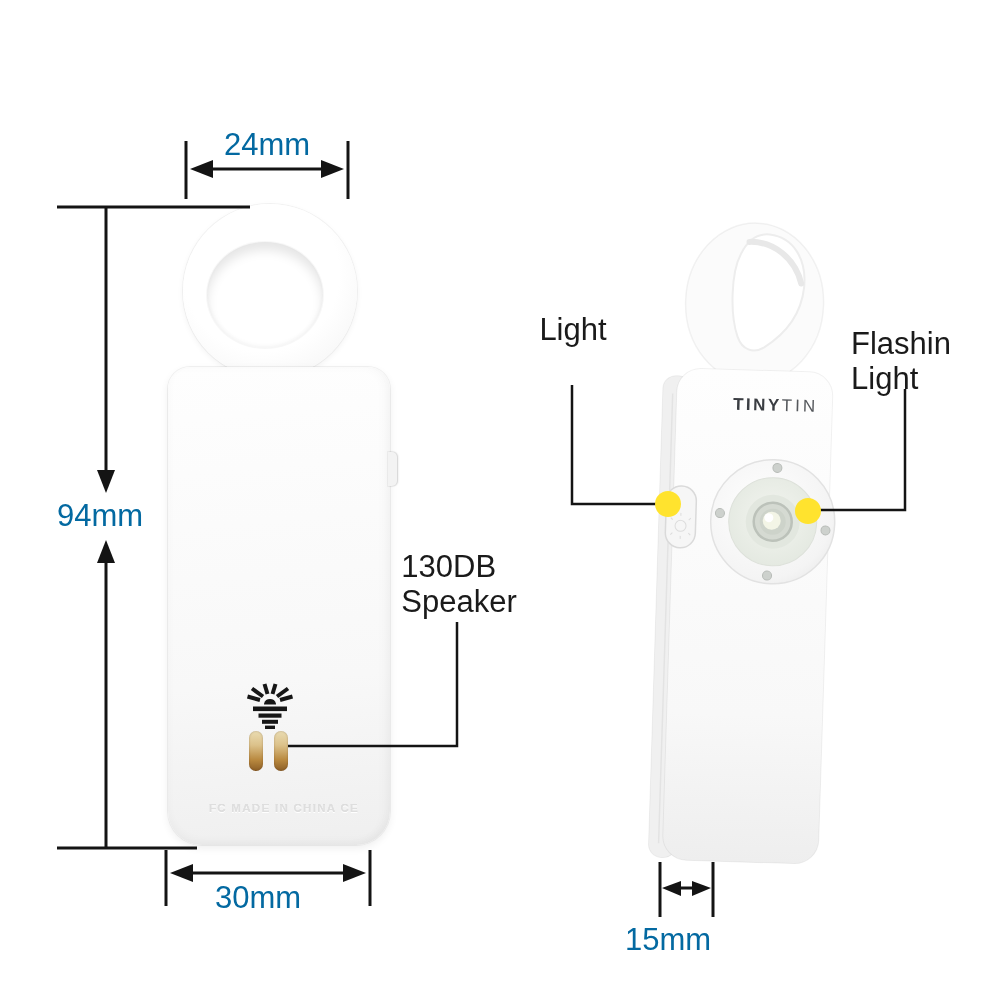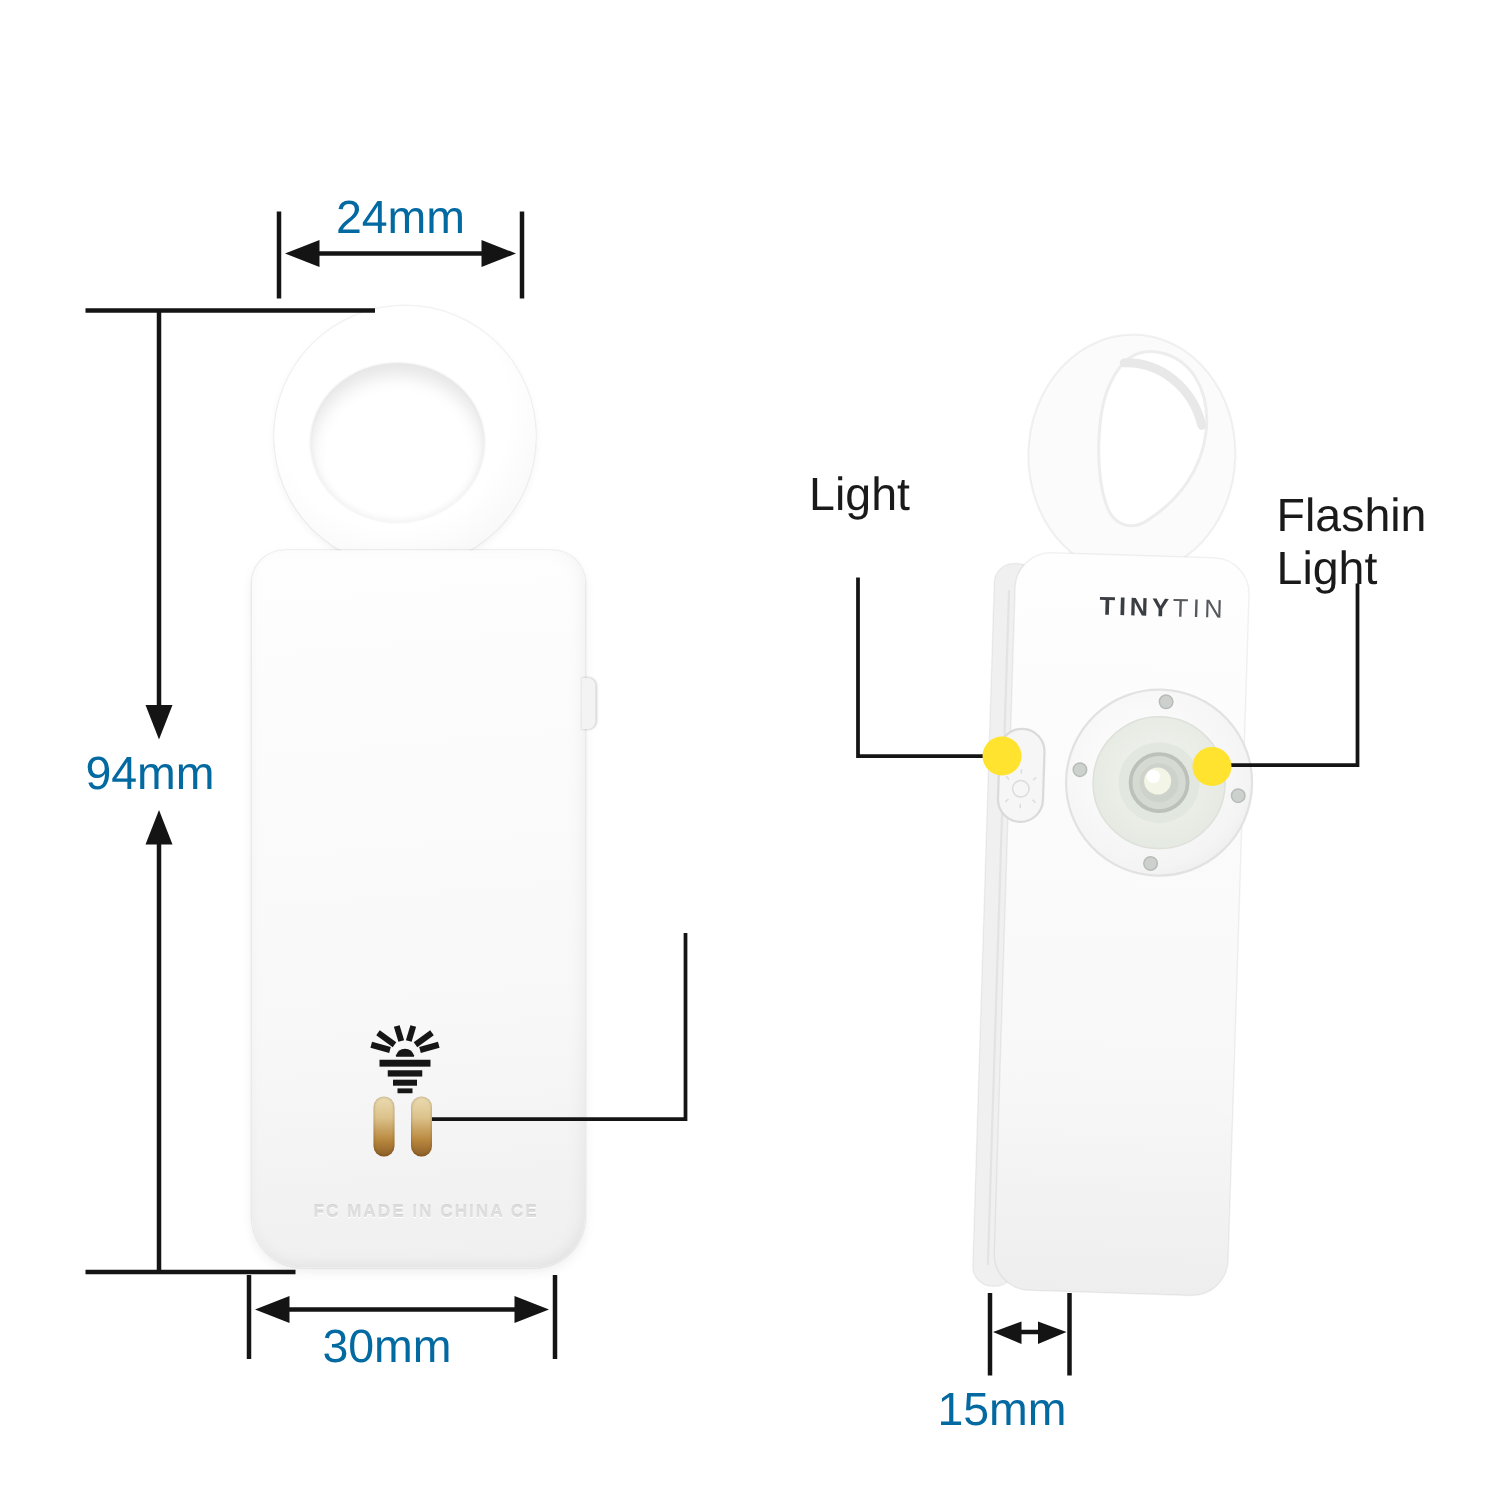--- a/index.html
+++ b/index.html
@@ -209,15 +209,17 @@
   <div class="dim-label" style="left:668px;top:922px;">15mm</div>
 
   <div class="callout-label" style="left:573px;top:312px;">
     <div>Light</div>
   </div>
   <div class="callout-label" style="left:901px;top:312px;margin-top:14px;">
     <div>Flashin</div>
     <div>Light</div>
   </div>
   <div class="callout-label" style="left:459px;top:549px;">
+    <div>130DB</div>
+    <div>Speaker</div>
   </div>
 
 </div>
 
 </body></html>

